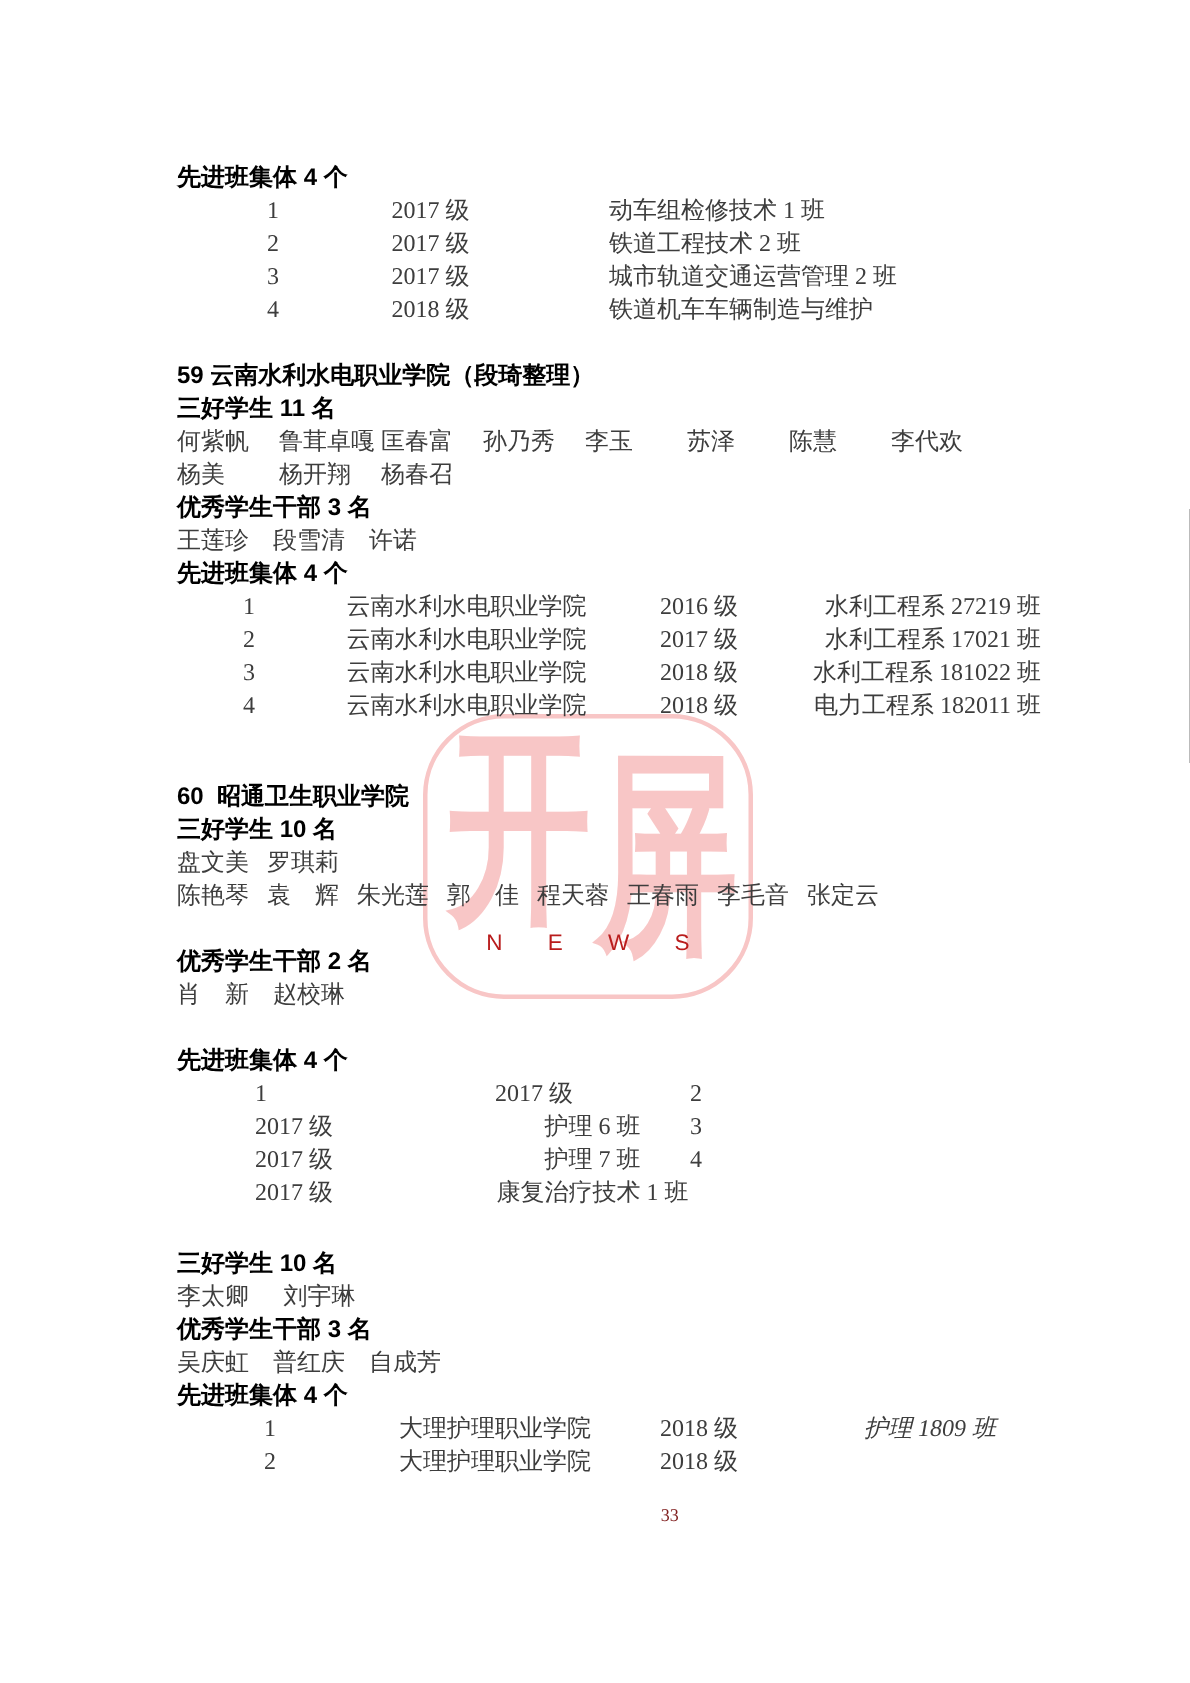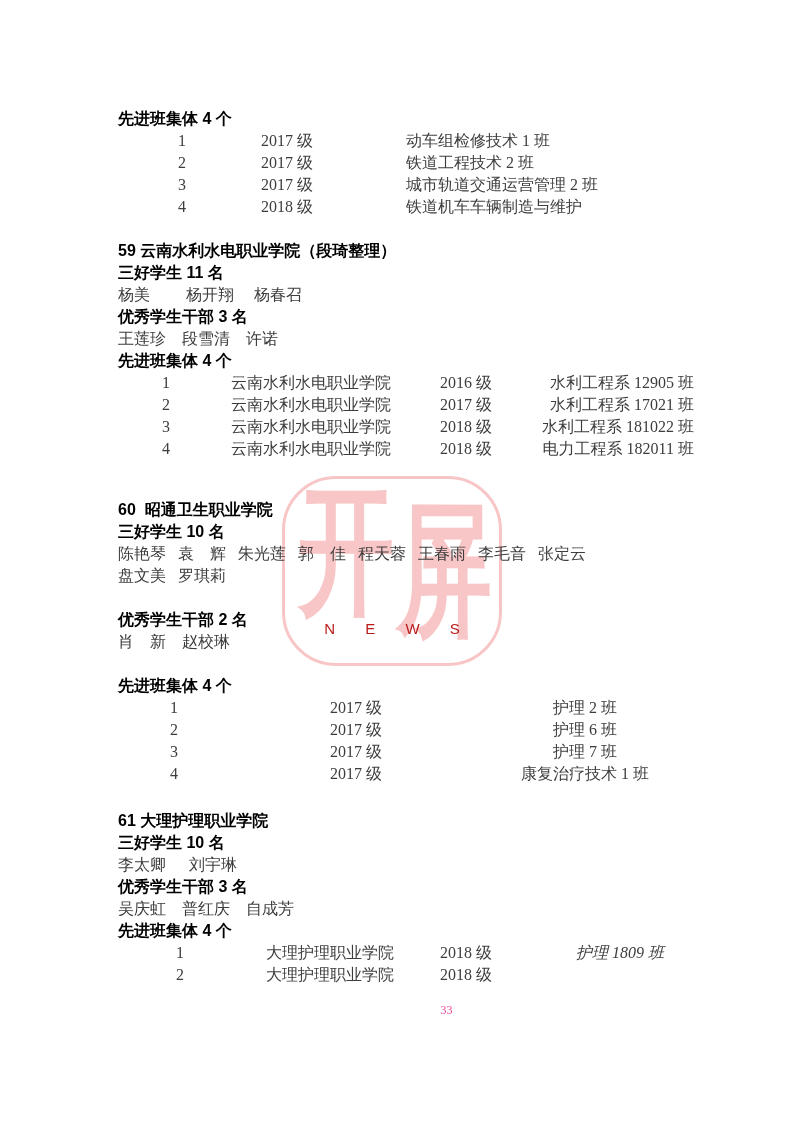--- a/index.html
+++ b/index.html
@@ -54,21 +54,21 @@
   .wm-char-l { left:16px; top:6px;  transform:scaleY(1.45); }
   .wm-char-r { left:114px; top:22px; transform:scaleY(1.50); }
   .wm-news {
     position:absolute; left:0; top:142px; width:220px;
     text-align:center; color:#b91c1c;
     font-family:"Liberation Sans","DejaVu Sans",sans-serif;
     font-size:15px; letter-spacing:13px; padding-left:13px;
   }
   .pageno {
     margin-top:13px; text-align:center; width:657px;
-    font-size:12px; color:#ec4899;
+    font-size:12px; color:#7f1d1d;
   }
 </style>
 </head>
 <body>
 
 <div class="page">
 
   <div class="wm">
     <div class="wm-box"></div>
     <span class="wm-char wm-char-l">开</span>
@@ -92,94 +92,102 @@
       <span>4</span>
         <span>2018 级</span>
         <span class="cls">铁道机车车辆制造与维护</span>
     </div>
 
     <div class="sp22"></div>
 
     <div class="hd t">59 云南水利水电职业学院（段琦整理）</div>
     <div class="hd t">三好学生 11 名</div>
     <div class="names ng68">
+      <span>何紫帆</span>
+      <span>鲁茸卓嘎</span>
+      <span>匡春富</span>
+      <span>孙乃秀</span>
+      <span>李玉</span>
+      <span>苏泽</span>
+      <span>陈慧</span>
+      <span>李代欢</span>
+    </div>
+    <div class="names ng68">
       <span>杨美</span>
       <span>杨开翔</span>
       <span>杨春召</span>
     </div>
     <div class="hd t">优秀学生干部 3 名</div>
     <div class="names ng64">
       <span>王莲珍</span>
       <span>段雪清</span>
       <span>许诺</span>
     </div>
     <div class="hd t">先进班集体 4 个</div>
     <div class="tbl tbl-59">
       <span>1</span>
         <span>云南水利水电职业学院</span>
         <span>2016 级</span>
-        <span class="cls">水利工程系 12905 班</span>
+        <span class="cls">水利工程系 27219 班</span>
       <span>2</span>
         <span>云南水利水电职业学院</span>
         <span>2017 级</span>
         <span class="cls">水利工程系 17021 班</span>
       <span>3</span>
         <span>云南水利水电职业学院</span>
         <span>2018 级</span>
         <span class="cls">水利工程系 181022 班</span>
       <span>4</span>
         <span>云南水利水电职业学院</span>
         <span>2018 级</span>
         <span class="cls">电力工程系 182011 班</span>
     </div>
 
     <div class="sp39"></div>
 
     <div class="hd t">60  昭通卫生职业学院</div>
     <div class="hd t">三好学生 10 名</div>
+    <div class="names ng60">
+      <span>盘文美</span>
+      <span>罗琪莉</span>
+    </div>
     <div class="names ng60">
       <span>陈艳琴</span>
       <span>袁　辉</span>
       <span>朱光莲</span>
       <span>郭　佳</span>
       <span>程天蓉</span>
       <span>王春雨</span>
       <span>李毛音</span>
       <span>张定云</span>
     </div>
-    <div class="names ng60">
-      <span>盘文美</span>
-      <span>罗琪莉</span>
-    </div>
     <div class="sp22"></div>
     <div class="hd t">优秀学生干部 2 名</div>
     <div class="names ng64">
       <span>肖　新</span>
       <span>赵校琳</span>
     </div>
     <div class="sp22"></div>
     <div class="hd t">先进班集体 4 个</div>
     <div class="tbl tbl-60">
       <span>1</span>
         <span>2017 级</span>
-        <span class="cls">护理 2 班</span>
       <span>2</span>
         <span>2017 级</span>
         <span class="cls">护理 6 班</span>
       <span>3</span>
         <span>2017 级</span>
         <span class="cls">护理 7 班</span>
       <span>4</span>
         <span>2017 级</span>
         <span class="cls">康复治疗技术 1 班</span>
     </div>
 
     <div class="sp25"></div>
 
-    <div class="hd t">61 大理护理职业学院</div>
     <div class="hd t">三好学生 10 名</div>
     <div class="names ng71">
       <span>李太卿</span>
       <span>刘宇琳</span>
     </div>
     <div class="hd t">优秀学生干部 3 名</div>
     <div class="names ng64">
       <span>吴庆虹</span>
       <span>普红庆</span>
       <span>自成芳</span>

